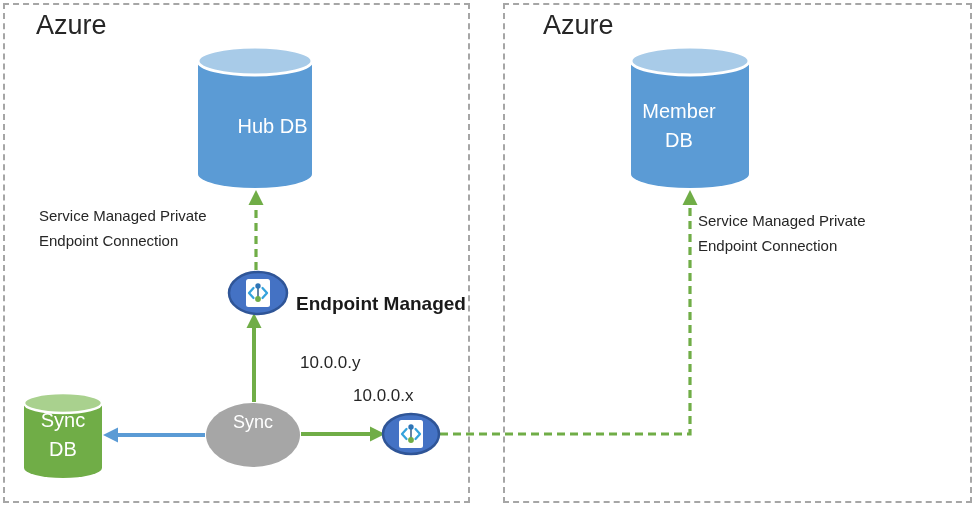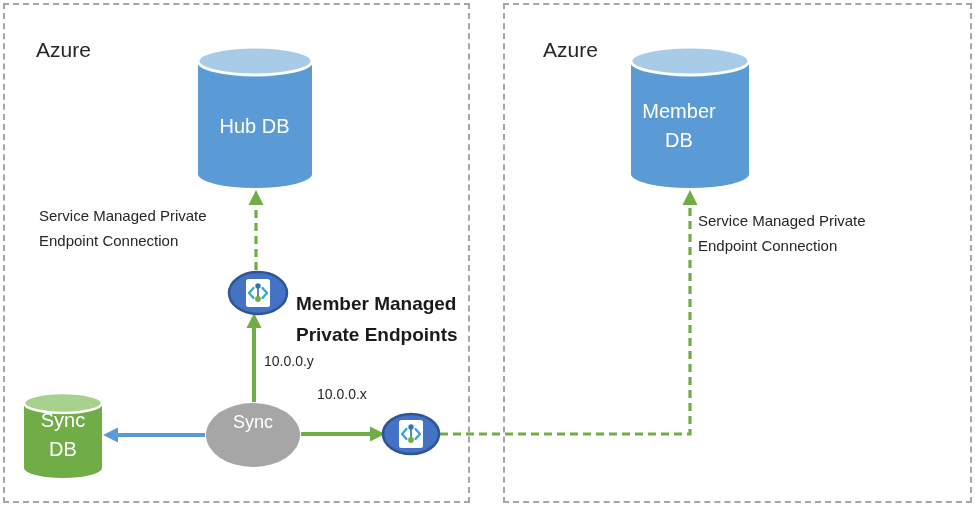--- a/index.html
+++ b/index.html
@@ -14,31 +14,31 @@
   .azure-box {
     position: absolute;
     box-sizing: border-box;
     border: 2px dashed #a6a6a6;
     background: transparent;
   }
   .azure-box.left  { left: 3px;   top: 3px; width: 467px; height: 500px; }
   .azure-box.right { left: 503px; top: 3px; width: 469px; height: 500px; }
   svg.layer { position: absolute; left: 0; top: 0; }
   .label { position: absolute; color: #262626; white-space: nowrap; }
-  .azure-label { font-size: 21px; margin-top: 28px; }
+  .azure-label { font-size: 27px; }
   .node-label {
     color: #ffffff;
     text-align: center;
     font-size: 20px;
     line-height: 29px;
   }
   .node-label.app { font-size: 18px; line-height: 25px; }
   .anno { font-size: 15px; line-height: 25px; }
   .anno-bold { font-size: 19px; font-weight: bold; line-height: 31px; color: #1a1a1a; }
-  .ip-label { font-size: 14px; }
+  .ip-label { font-size: 17px; margin-left: 36px; }
   .line { display: block; }
 </style>
 </head>
 <body>
 
 <div class="canvas">
 
   <div class="azure-box left"></div>
   <div class="azure-box right"></div>
 
@@ -103,21 +103,21 @@
 
     <g>
       <ellipse cx="411" cy="434" rx="28" ry="20" fill="#4472c4" stroke="#2f5597" stroke-width="2.5"></ellipse>
       <use href="#peIcon" transform="translate(411,434)"></use>
     </g>
   </svg>
 
   <div class="label azure-label" style="left:36px; top:10px;">Azure</div>
   <div class="label azure-label" style="left:543px; top:10px;">Azure</div>
 
-  <div class="label node-label" style="left:198px; top:112px; width:113px;">Hub DB</div>
+  <div class="label node-label" style="left:216px; top:112px; width:113px;">Hub DB</div>
 
   <div class="label node-label" style="left:631px; top:97px; width:96px;">
     <span class="line">Member</span>
     <span class="line">DB</span>
   </div>
 
   <div class="label node-label" style="left:24px; top:406px; width:78px;">
     <span class="line">Sync</span>
     <span class="line">DB</span>
   </div>
@@ -130,20 +130,19 @@
     <span class="line">Service Managed Private</span>
     <span class="line">Endpoint Connection</span>
   </div>
 
   <div class="label anno" style="left:698px; top:208px;">
     <span class="line">Service Managed Private</span>
     <span class="line">Endpoint Connection</span>
   </div>
 
   <div class="label anno-bold" style="left:296px; top:288px;">
-    <span class="line">Member Managed</span>
-    <span class="line">Private Endpoints</span>
+    <span class="line">Endpoint Managed</span>
   </div>
 
   <div class="label ip-label" style="left:264px; top:353px;">10.0.0.y</div>
   <div class="label ip-label" style="left:317px; top:386px;">10.0.0.x</div>
 
 </div>
 
 </body></html>

